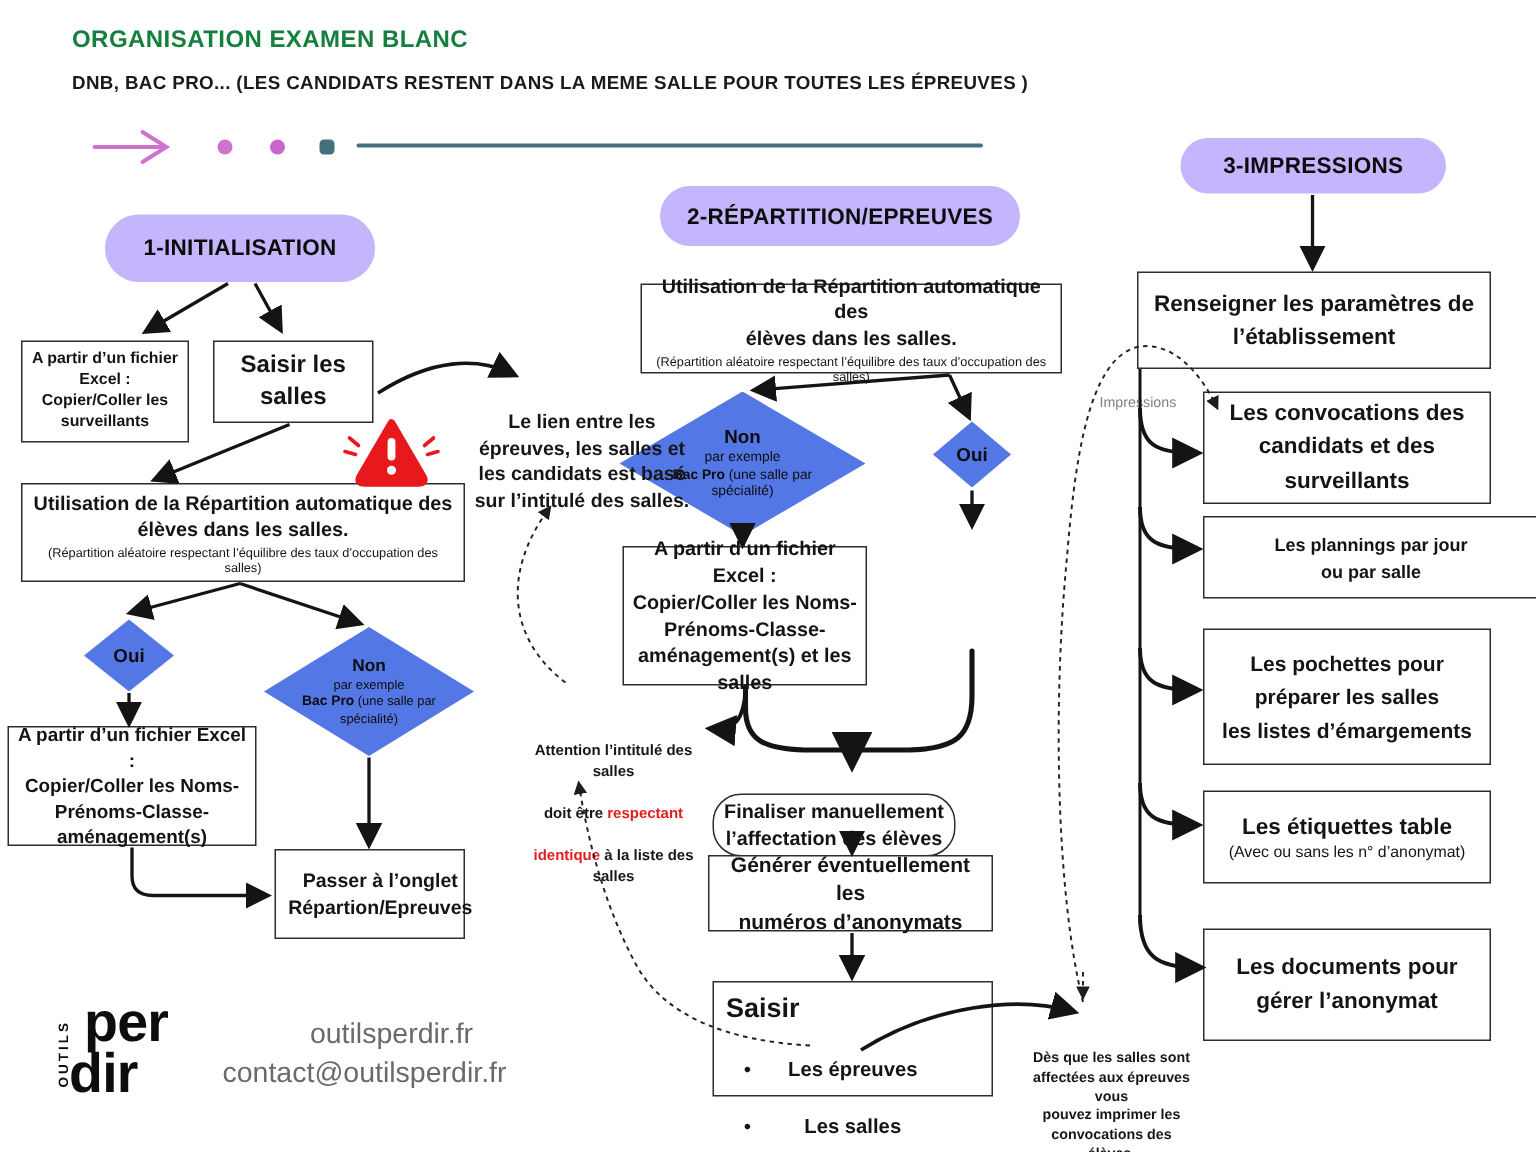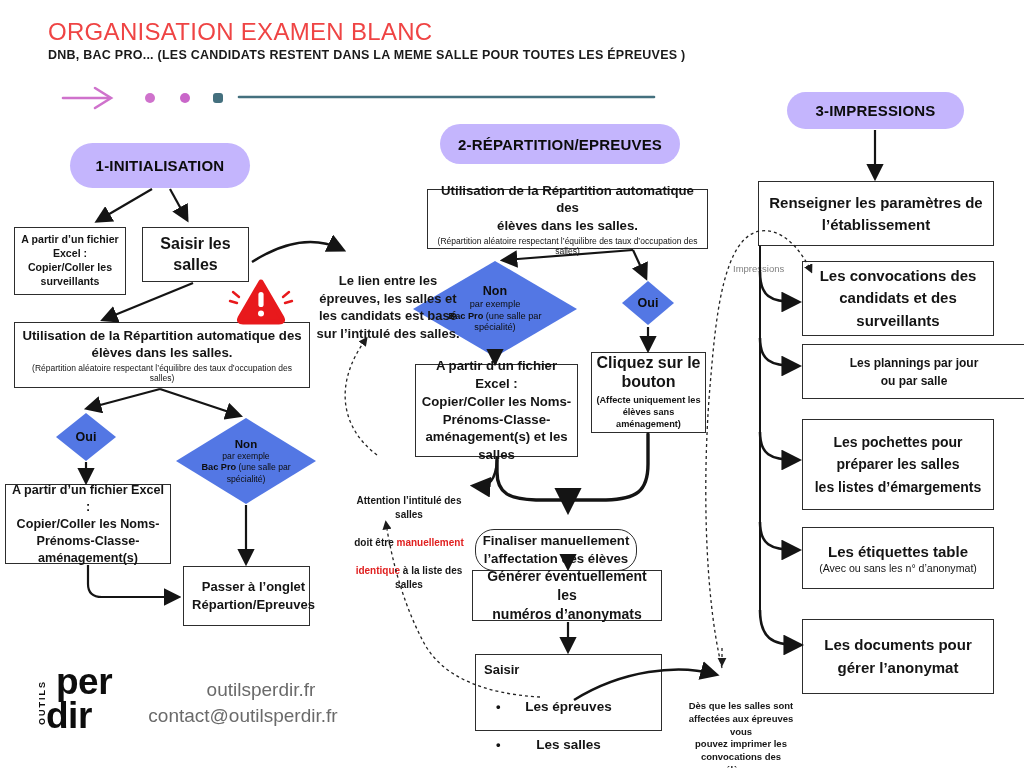--- a/index.html
+++ b/index.html
@@ -1,19 +1,19 @@
 <!DOCTYPE html>
 <html><head>
 <meta charset="utf-8">
 <style>
   html,body{margin:0;padding:0;background:#fff;}
   #page{position:relative;width:1024px;height:768px;background:#ffffff;overflow:hidden;
         font-family:"Liberation Sans","DejaVu Sans",sans-serif;color:#141414;}
   .abs{position:absolute;}
-  .title{font-size:24px;font-weight:400;letter-spacing:.3px;color:#ef4444;}
+  .title{font-size:16px;font-weight:700;letter-spacing:.3px;color:#15803d;}
   .subtitle{font-size:12.5px;font-weight:700;letter-spacing:.25px;color:#1a1a1a;}
   .pill{position:absolute;background:#c4b5fd;border-radius:24px;display:flex;align-items:center;
         justify-content:center;font-weight:700;font-size:15px;color:#0c0c0c;letter-spacing:.2px;z-index:2;}
   .box{position:absolute;background:#fff;border:1.6px solid #2d2d2d;display:flex;flex-direction:column;
        align-items:center;justify-content:center;text-align:center;white-space:pre-line;z-index:2;
        font-weight:700;color:#141414;box-sizing:border-box;padding:2px 4px;}
   .box .sub{font-weight:400;}
   .diamond{position:absolute;background:#5377e4;clip-path:polygon(50% 0,100% 50%,50% 100%,0 50%);
        display:flex;flex-direction:column;align-items:center;justify-content:center;text-align:center;
        color:#0d0d0d;z-index:2;box-sizing:border-box;}
@@ -82,42 +82,36 @@
     <div class="dn-s" style="font-size:9.2px;">par exemple</div>
     <div class="dn-s" style="font-size:9.2px;"><b>Bac Pro</b><span> (une salle par
 spécialité)</span></div>
   </div>
   <div class="diamond" style="left:622px;top:281px;width:52px;height:44px;font-weight:700;font-size:12.5px;">Oui</div>
   <div class="box" style="left:415px;top:364px;width:163px;height:93px;font-size:13.2px;line-height:1.35;">A partir d’un fichier Excel :
 Copier/Coller les Noms-
 Prénoms-Classe-
 aménagement(s) et les
 salles</div>
-  <div class="box" style="left:591px;top:352px;width:115px;height:81px;">
-    <div style="font-size:16px;line-height:1.15;white-space:pre-line;">Cliquez sur le
-bouton</div>
-    <div style="font-size:9.2px;line-height:1.3;margin-top:4px;white-space:pre-line;">(Affecte uniquement les
-élèves sans aménagement)</div>
-  </div>
   <div class="box" style="left:475px;top:529px;width:162px;height:42px;font-size:13.2px;line-height:1.35;border-radius:19px;">Finaliser manuellement
 l’affectation des élèves</div>
   <div class="box" style="left:472px;top:570px;width:190px;height:51px;font-size:14px;line-height:1.35;">Générer éventuellement les
 numéros d’anonymats</div>
   <div class="box" style="left:475px;top:654px;width:187px;height:77px;align-items:stretch;justify-content:flex-start;padding:7px 8px 4px;">
-    <div style="text-align:left;font-size:13px;">Saisir</div>
+    <div style="text-align:left;font-size:18px;">Saisir</div>
     <ul class="saisir">
       <li><span class="blt">•</span><span>Les épreuves</span></li>
       <li><span class="blt">•</span><span>Les salles</span></li>
       
     </ul>
   </div>
 
   <div class="note" style="left:344px;top:456px;width:130px;font-size:10px;line-height:1.4;">
     <div><span>Attention l’intitulé des salles</span></div>
-    <div><span>doit être </span><span class="red">manuellement</span></div>
+    <div><span>doit être </span><span class="red">respectant</span></div>
     <div><span class="red">identique</span><span> à la liste des salles</span></div>
   </div>
 
   <div class="note" style="left:684px;top:676px;width:114px;font-size:9.5px;line-height:1.35;">Dès que les salles sont
 affectées aux épreuves vous
 pouvez imprimer les
 convocations des élèves.</div>
 
   <div class="pill" style="left:787px;top:92px;width:177px;height:37px;">3-IMPRESSIONS</div>
   <div class="box" style="left:758px;top:181px;width:236px;height:65px;font-size:15px;line-height:1.45;">Renseigner les paramètres de

